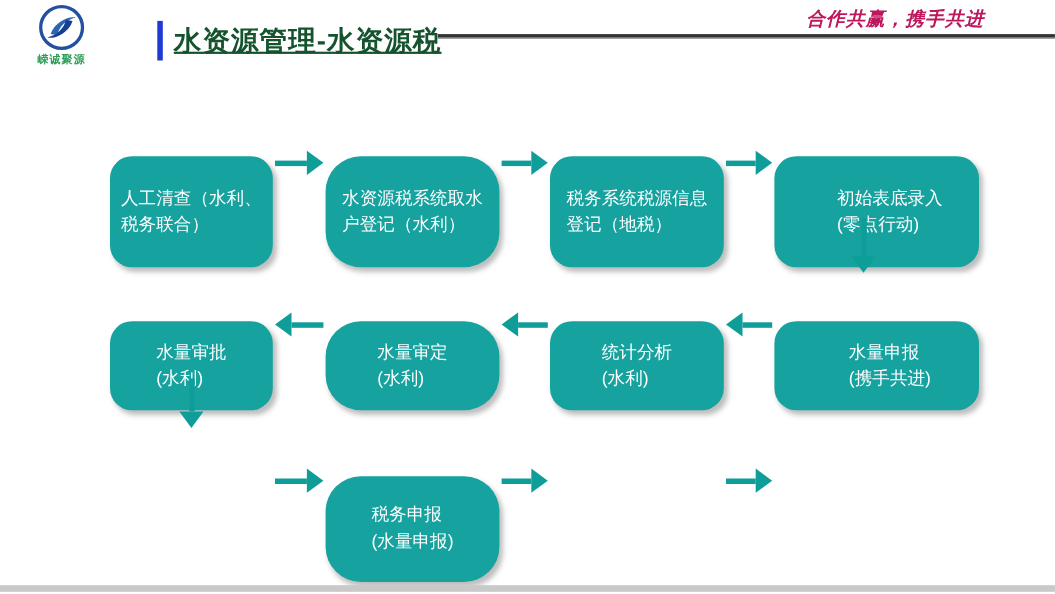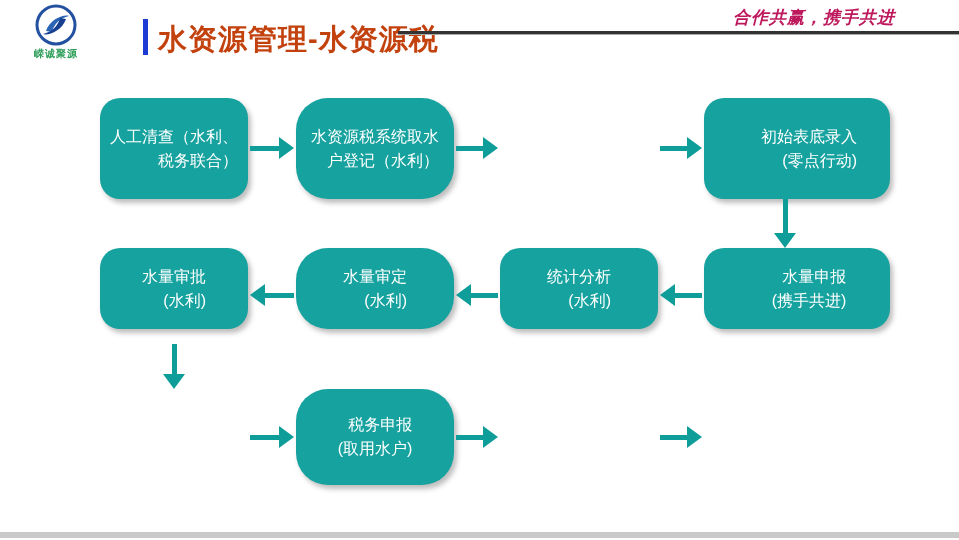--- a/index.html
+++ b/index.html
@@ -4,29 +4,29 @@
 <style>
   html,body{margin:0;padding:0;background:#ffffff;}
   body{font-family:"Liberation Sans","DejaVu Sans",sans-serif;}
   .slide{position:relative;width:959px;height:540px;background:#ffffff;overflow:hidden;}
 
   
   .logo{position:absolute;left:24px;top:4px;width:64px;text-align:center;}
   .logo svg{display:block;margin:0 auto;}
   .logo-text{margin-top:1px;font-size:10px;font-weight:bold;color:var(--logo-green);letter-spacing:1px;white-space:nowrap;}
   .title-accent{position:absolute;left:143px;top:19px;width:5px;height:36px;background:var(--accent-blue);}
-  .page-title{position:absolute;left:158px;top:20px;margin:0;font-size:29px;font-weight:bold;color:#c2410c;letter-spacing:1px;white-space:nowrap;}
+  .page-title{position:absolute;left:158px;top:20px;margin:0;font-size:25px;font-weight:bold;color:#14532d;letter-spacing:1px;white-space:nowrap;text-decoration:underline;}
   .header-line{position:absolute;left:398px;right:0;top:31px;height:3px;background:var(--line-dark);border-bottom:1px solid #a9a9a9;}
   .slogan{position:absolute;right:64px;top:6px;font-family:"Liberation Serif","DejaVu Serif",serif;font-style:italic;font-size:17px;font-weight:bold;color:#be185d;letter-spacing:1px;white-space:nowrap;}
 
   
   .fbox{position:absolute;background:var(--teal);border-radius:20px;color:#ffffff;
-        display:flex;align-items:center;justify-content:center;text-align:right;
+        display:flex;align-items:center;justify-content:center;text-align:left;
         font-size:16px;line-height:24px;white-space:pre-line;
-        box-shadow:3px 4px 5px rgba(110,110,110,.45);}
+        box-shadow:3px 4px 5px rgba(110,110,110,.45);margin-top:44px;}
   .c1{left:100px;width:148px;} .c2{left:296px;width:158px;border-radius:32px;}
   .c3{left:500px;width:158px;} .c4{left:704px;width:162px;padding-left:24px;}
   .r1{top:98px;height:101px;} .r2{top:248px;height:81px;} .r3{top:389px;height:96px;}
 
   
   .harrow{position:absolute;height:24px;display:flex;align-items:center;}
   .harrow .shaft{flex:1;height:5px;background:var(--teal-dark);}
   .head-right{width:0;height:0;border-left:15px solid var(--teal-dark);border-top:11px solid transparent;border-bottom:11px solid transparent;}
   .head-left{width:0;height:0;border-right:15px solid var(--teal-dark);border-top:11px solid transparent;border-bottom:11px solid transparent;}
   .varrow{position:absolute;width:24px;display:flex;flex-direction:column;align-items:center;}
@@ -51,34 +51,36 @@
   </div>
   <div class="title-accent"></div>
   <h1 class="page-title">水资源管理-水资源税</h1>
   <div class="header-line"></div>
   <div class="slogan">合作共赢，携手共进</div>
 
   <div class="fbox r1 c1">人工清查（水利、
 税务联合）</div>
   <div class="fbox r1 c2">水资源税系统取水
 户登记（水利）</div>
+  <div class="fbox r1 c3">税务系统税源信息
+登记（地税）</div>
   <div class="fbox r1 c4">初始表底录入
 (零点行动)</div>
 
   <div class="fbox r2 c1">水量审批
 (水利)</div>
   <div class="fbox r2 c2">水量审定
 (水利)</div>
   <div class="fbox r2 c3">统计分析
 (水利)</div>
   <div class="fbox r2 c4">水量申报
 (携手共进)</div>
 
   <div class="fbox r3 c2">税务申报
-(取用水户)</div>
+(水量申报)</div>
 
   <div class="harrow" style="left:250px;top:136px;width:44px;">
       <div class="shaft"></div>
       <div class="head-right"></div>
     </div>
   <div class="harrow" style="left:456px;top:136px;width:42px;">
       <div class="shaft"></div>
       <div class="head-right"></div>
     </div>
   <div class="harrow" style="left:660px;top:136px;width:42px;">

